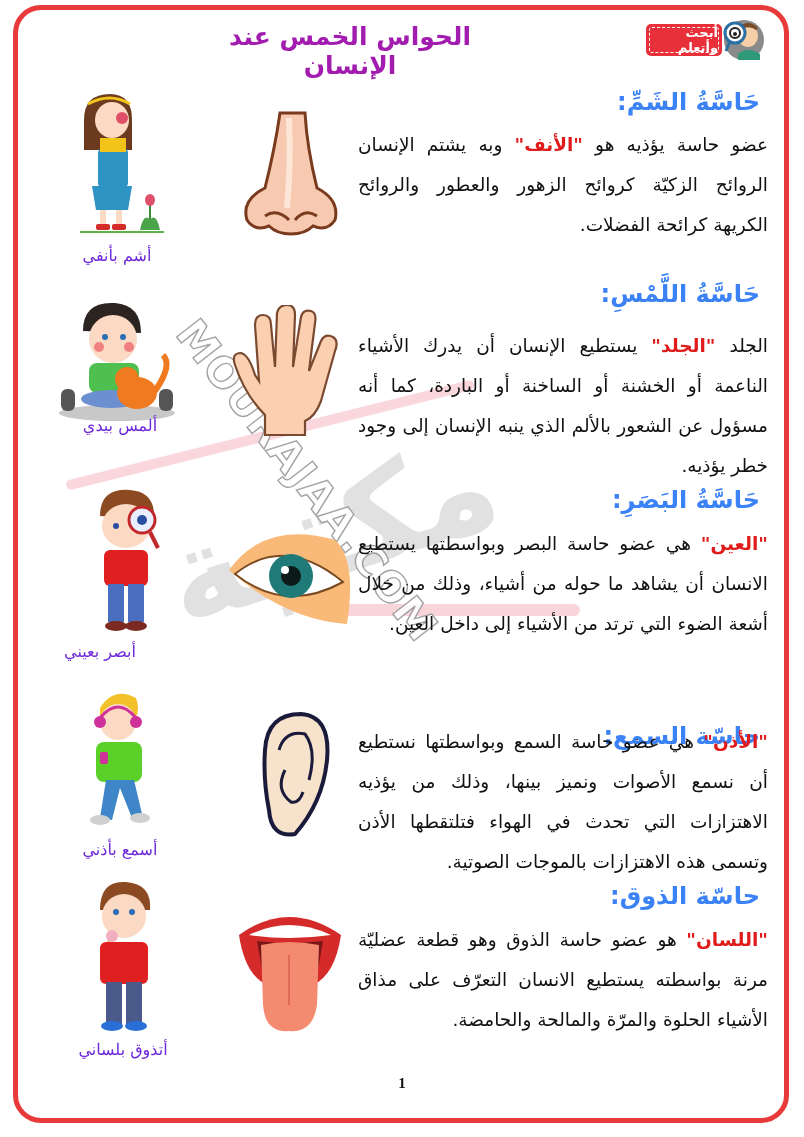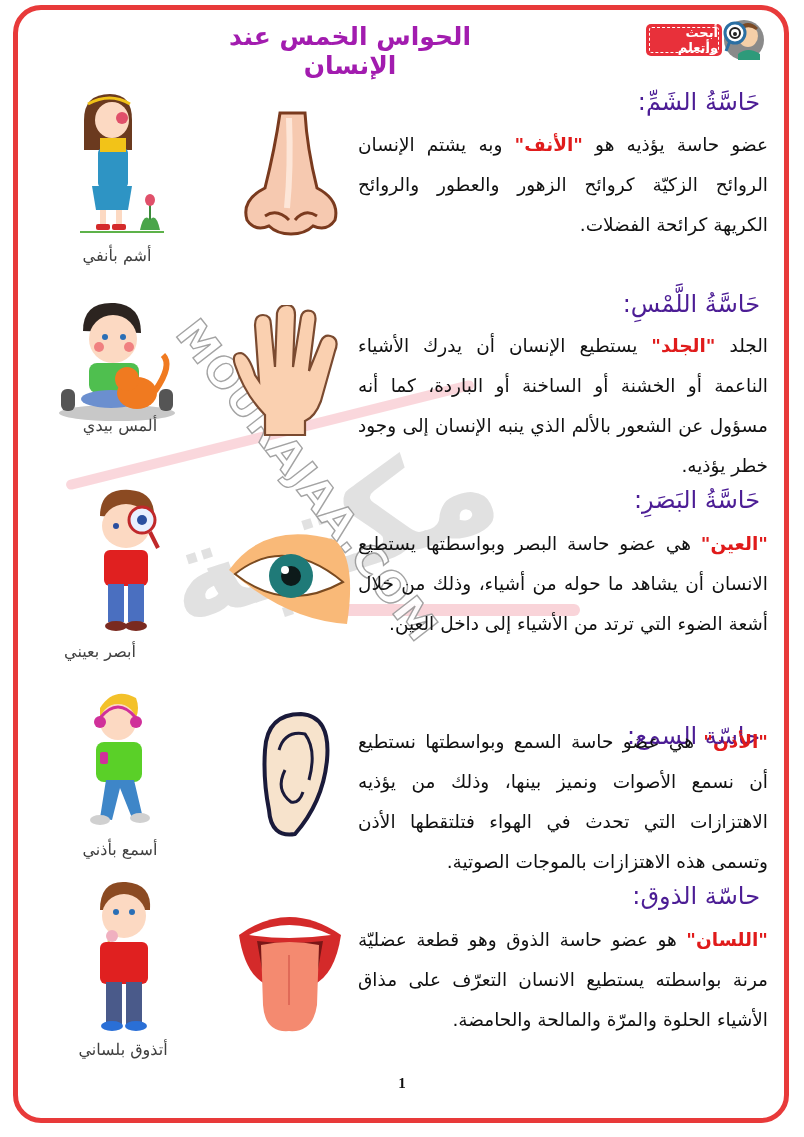--- a/index.html
+++ b/index.html
@@ -21,31 +21,31 @@
     border: 1.5px dashed #ffffff; border-radius: 3px; width: 68px; height: 24px;
     display: flex; align-items: center; justify-content: center;
     color: #ffffff; font-weight: bold; font-size: 13px; direction: rtl;
   }
   .badge-avatar {
     position: absolute; top: 14px; left: 718px; width: 48px; height: 48px;
   }
 
   .section { position: absolute; left: 0; width: 804px; }
   .sec-heading {
-    position: absolute; right: 44px; direction: rtl; color: #4c1d95;
-    font-weight: normal; font-size: 24px; white-space: nowrap;
+    position: absolute; right: 44px; direction: rtl; color: #3b82f6;
+    font-weight: bold; font-size: 24px; white-space: nowrap;
   }
   .sec-body {
     position: absolute; right: 36px; width: 410px; direction: rtl; text-align: justify;
     text-align-last: right; font-size: 18.5px; line-height: 40px; color: #111111;
   }
   .kw { color: #e01b1b; font-weight: bold; }
   .caption {
     position: absolute; width: 120px; text-align: center; direction: rtl;
-    font-family: "DejaVu Serif", serif; font-size: 16px; color: #404040;
+    font-family: "DejaVu Serif", serif; font-size: 16px; color: #6d28d9;
   }
   .illus { position: absolute; }
   .page-number {
     position: absolute; top: 1075px; left: 392px; width: 20px; text-align: center;
     font-family: "Liberation Serif", serif; font-size: 15px; font-weight: bold; color: #111;
   }
   .watermark-text {
     position: absolute; left: 170px; top: 300px; transform: rotate(52deg); transform-origin: 0 0;
     font-family: "DejaVu Sans", sans-serif; font-weight: bold; font-size: 42px; color: #ffffff;
     -webkit-text-stroke: 1.4px #9a9a9a; letter-spacing: 1px; opacity: .9; white-space: nowrap;
@@ -117,21 +117,21 @@
     <rect x="42" y="134" width="14" height="6" rx="2" fill="#d42a2a"></rect>
     <rect x="10" y="141" width="84" height="2" fill="#5db24a"></rect>
     <path d="M80 112 L80 140" stroke="#3c8a3a" stroke-width="2"></path>
     <path d="M70 140 Q74 122 80 130 Q86 122 90 140 Z" fill="#4aa54a"></path>
     <ellipse cx="80" cy="110" rx="5" ry="6" fill="#e0506a"></ellipse>
   </svg>
   <div class="caption" style="left:57px;top:246px">أشم بأنفي</div>
 </div>
 
 <div class="section">
-  <div class="sec-heading" style="top:290px">حَاسَّةُ اللَّمْسِ:</div>
+  <div class="sec-heading" style="top:280px">حَاسَّةُ اللَّمْسِ:</div>
   <div class="sec-body" style="top:326px"><span>الجلد </span><span class="kw">"الجلد"</span><span> يستطيع الإنسان أن يدرك الأشياء الناعمة أو الخشنة أو الساخنة أو الباردة، كما أنه مسؤول عن الشعور بالألم الذي ينبه الإنسان إلى وجود خطر يؤذيه.</span></div>
 
   <svg class="illus" style="left:225px;top:305px" width="130" height="140" viewBox="0 0 130 140">
     <path d="M40 130 L40 110 Q20 90 10 60 Q6 48 16 48 Q24 50 30 70 L34 76 L30 20 Q30 10 38 10 Q46 10 46 20 L50 62 L52 8 Q54 0 62 0 Q70 0 70 10 L68 62 L76 12 Q78 4 86 6 Q92 8 90 18 L84 66 L96 36 Q100 28 108 32 Q114 36 110 46 L96 96 Q90 112 80 116 L80 130 Z" fill="#fad0b0" stroke="#7a4a30" stroke-width="2.2"></path>
   </svg>
 
   <svg class="illus" style="left:55px;top:295px" width="130" height="130" viewBox="0 0 130 130">
     <ellipse cx="62" cy="118" rx="58" ry="8" fill="#c8c8c8"></ellipse>
     <path d="M28 36 Q28 6 60 8 Q86 10 86 38 Z" fill="#2c2420"></path>
     <ellipse cx="58" cy="44" rx="24" ry="24" fill="#fcd9c2"></ellipse>

